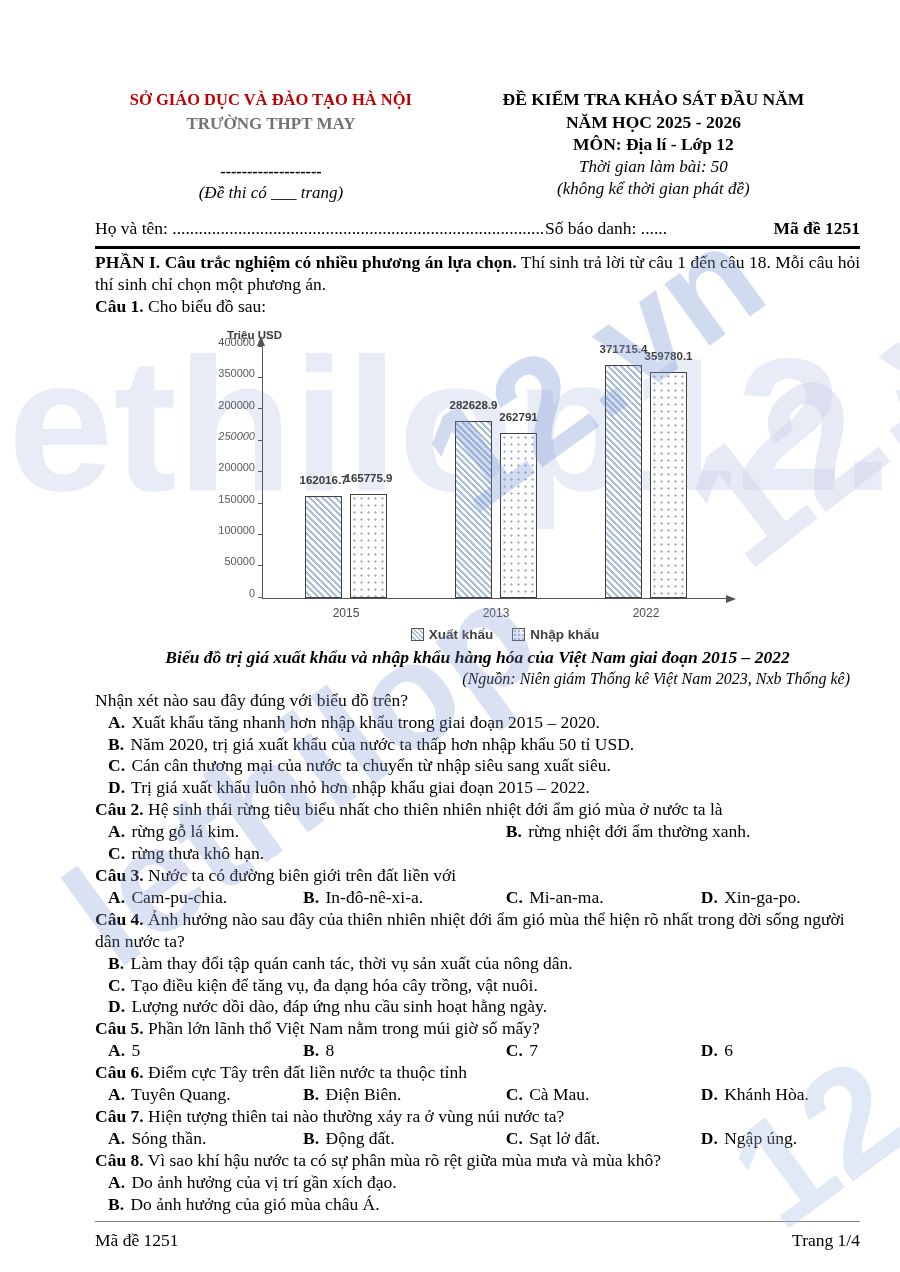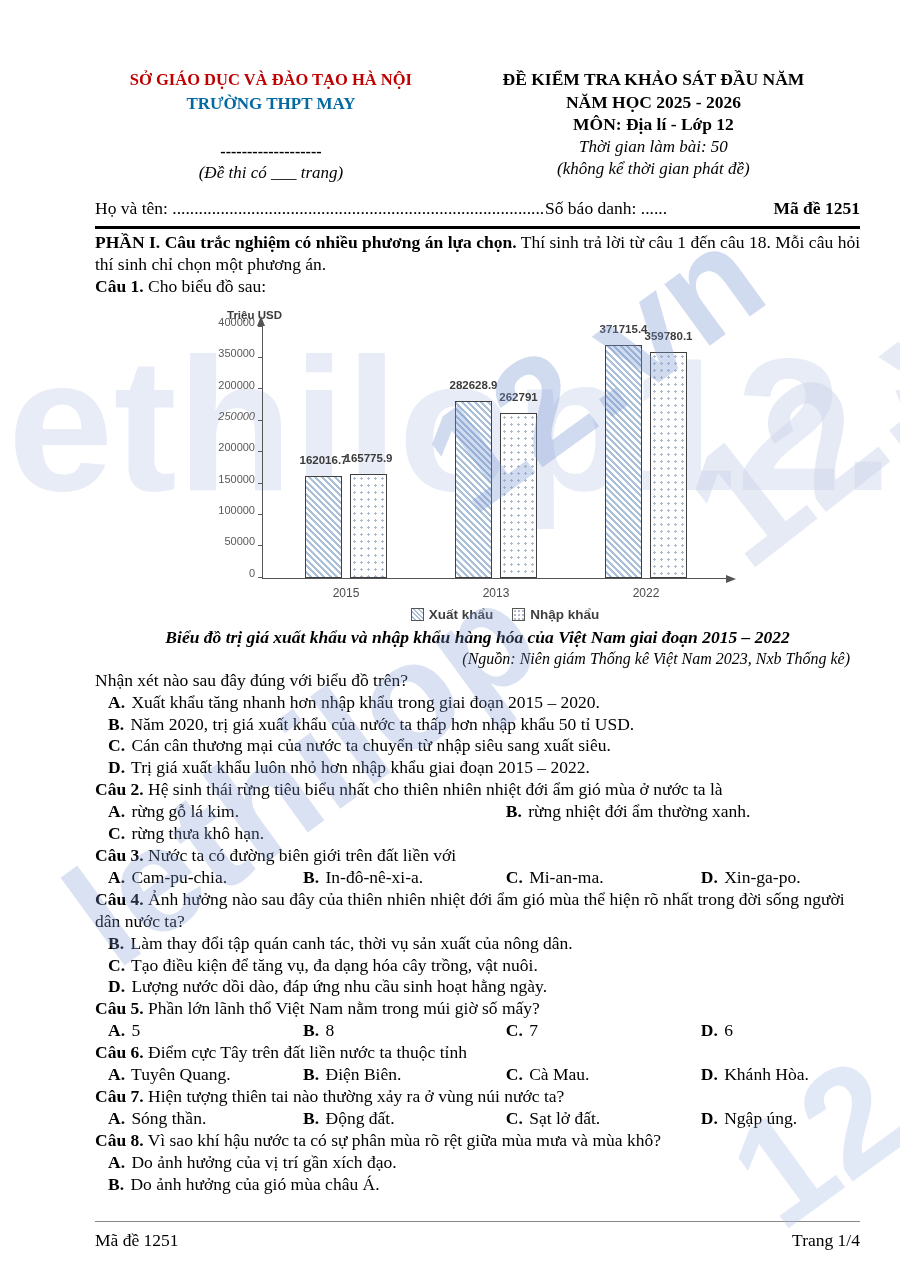--- a/index.html
+++ b/index.html
@@ -1,24 +1,24 @@
 <!DOCTYPE html>
 <html><head>
 <meta charset="utf-8">
 <style>
   html,body{margin:0;padding:0;}
   body{width:900px;height:1272px;background:#ffffff;position:relative;overflow:hidden;
        font-family:"Liberation Serif",serif;color:#000;}
   .content{position:relative;margin:0 40px 0 95px;z-index:1;}
   
-  .header{display:flex;padding-top:68px;}
+  .header{display:flex;padding-top:88px;}
   .header-left{width:46%;text-align:center;}
   .header-right{width:54%;text-align:center;}
   .hl1{color:#c00000;font-weight:bold;font-size:16.5px;line-height:24px;}
-  .hl2{color:#0369a1;font-weight:bold;font-size:17px;line-height:24px;}
+  .hl2{color:#737373;font-weight:bold;font-size:17px;line-height:24px;}
   .dashes{font-weight:bold;font-size:16px;margin-top:26px;line-height:20px;}
   .pages-note{font-style:italic;font-size:17px;line-height:22px;}
   .hr1,.hr2,.hr3{font-weight:bold;font-size:17.5px;line-height:22.5px;}
   .hr4,.hr5{font-style:italic;font-size:17px;line-height:22.5px;}
   
   .info-row{display:flex;margin-top:14px;border-bottom:3px solid #000;padding-bottom:7px;
             font-size:17.5px;align-items:baseline;}
   .info-name{flex:1;overflow:hidden;white-space:nowrap;}
   .info-sbd{width:195px;white-space:nowrap;}
   .info-code{width:120px;font-weight:bold;text-align:right;white-space:nowrap;}

